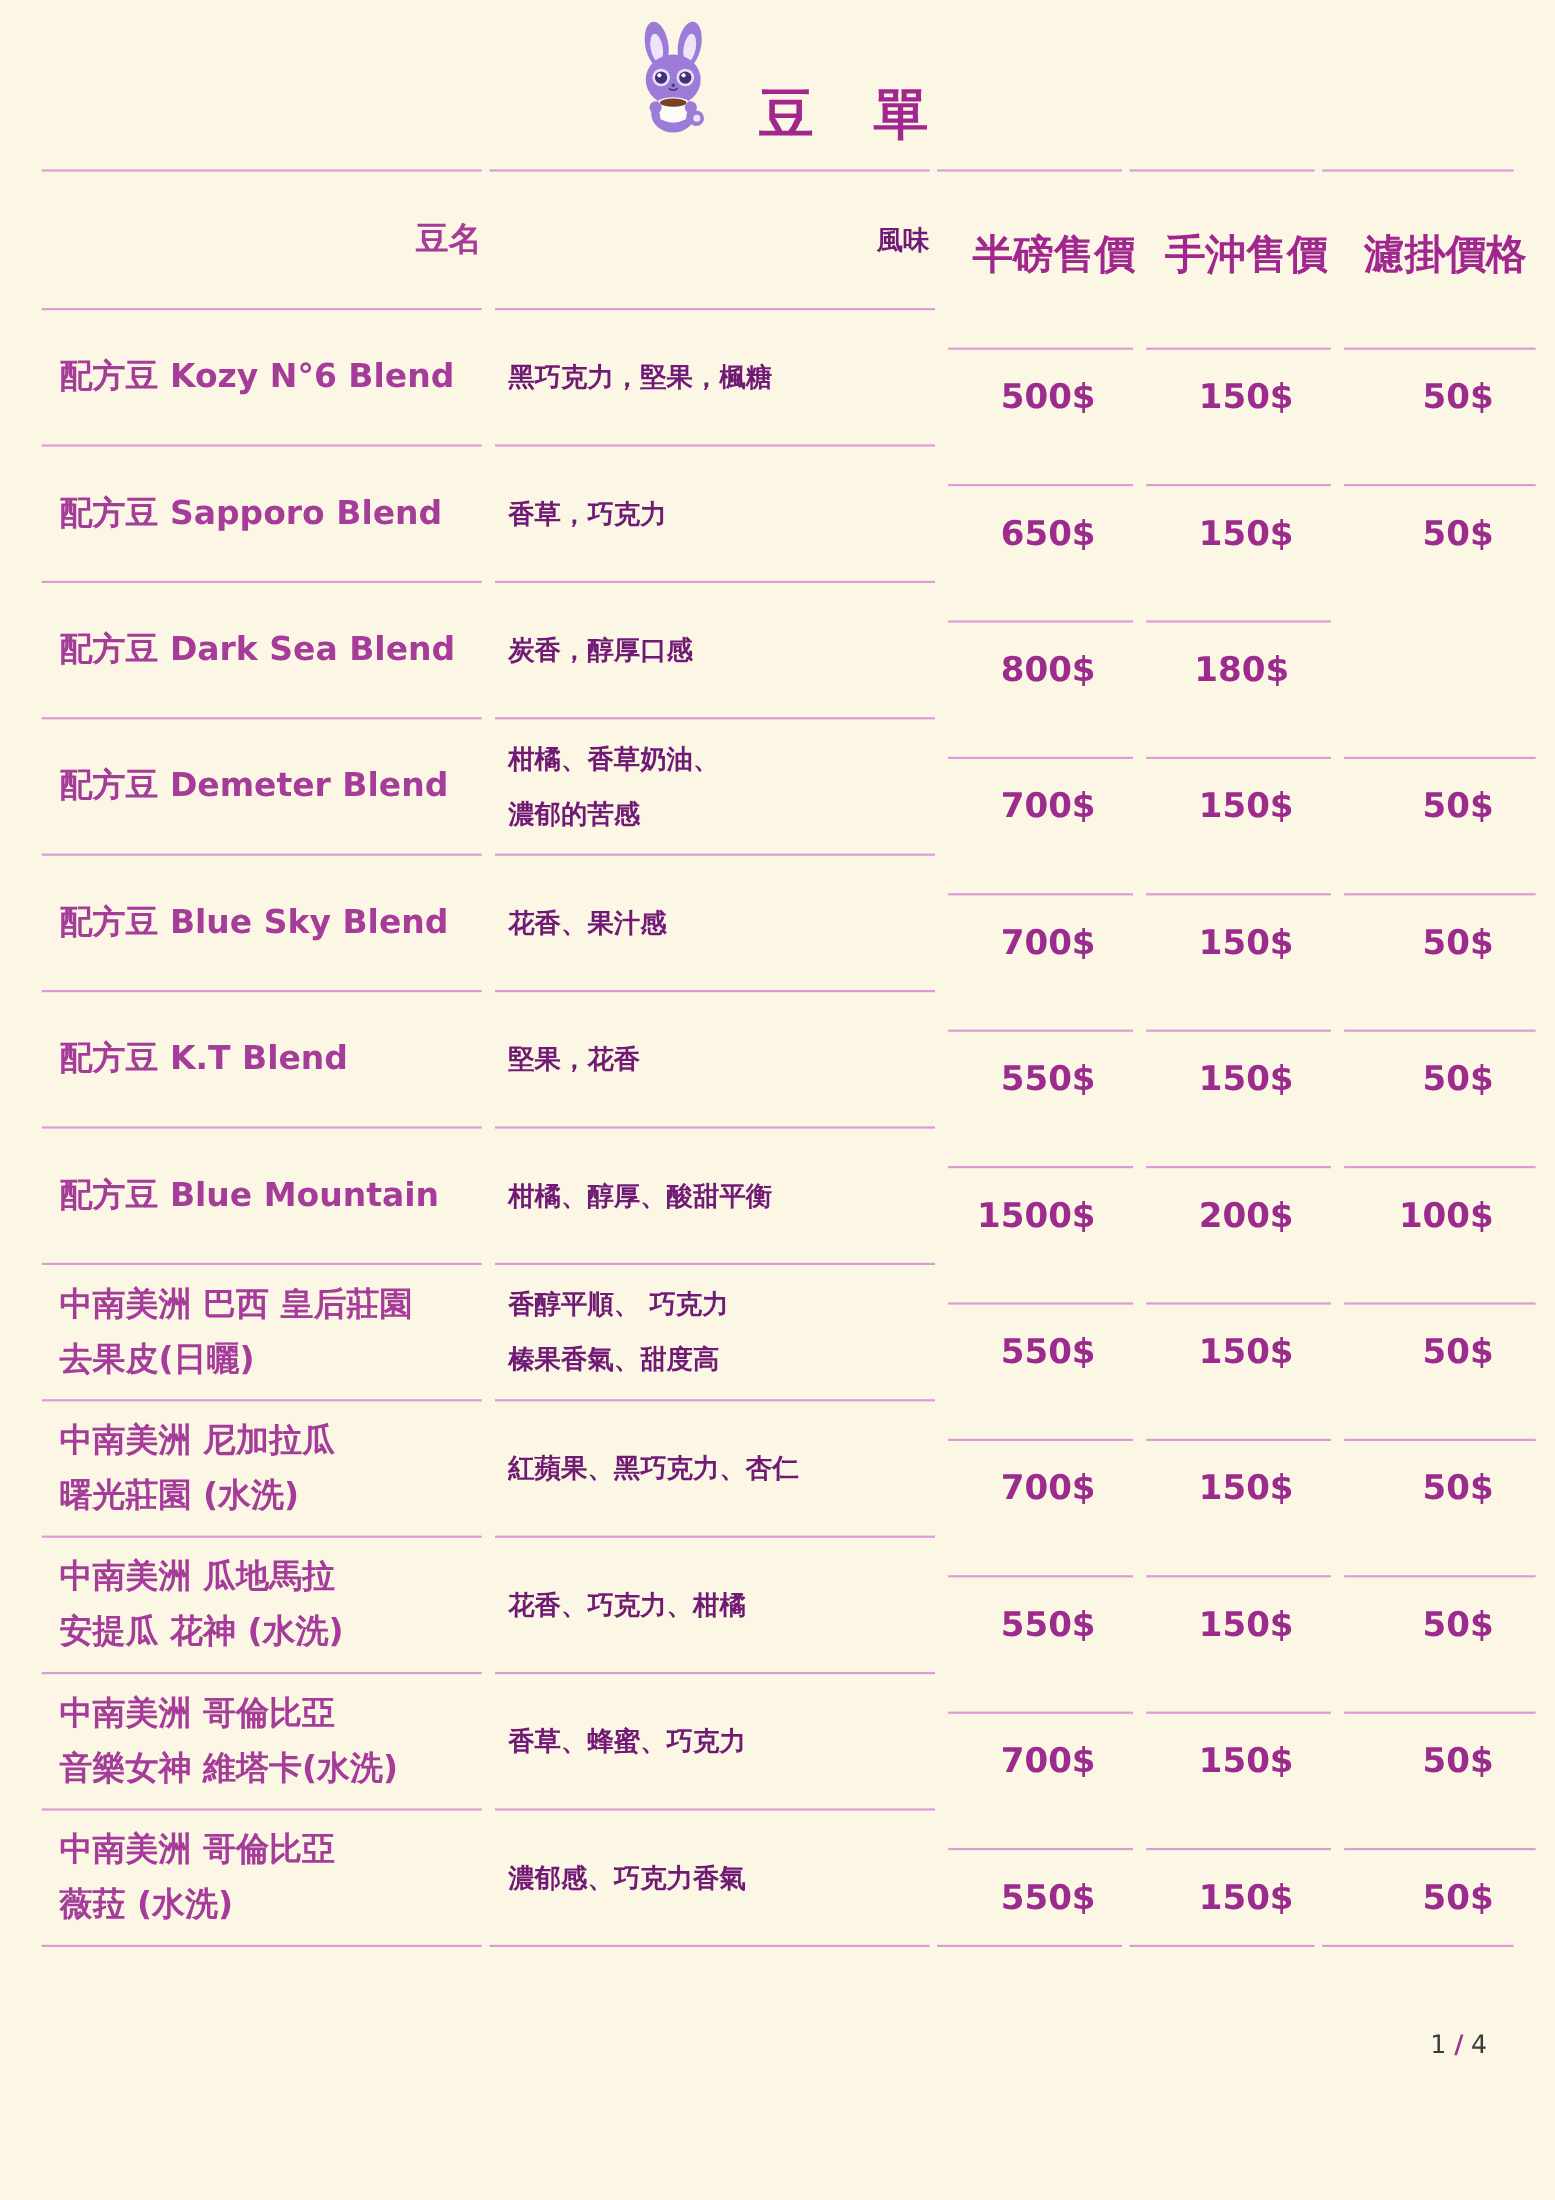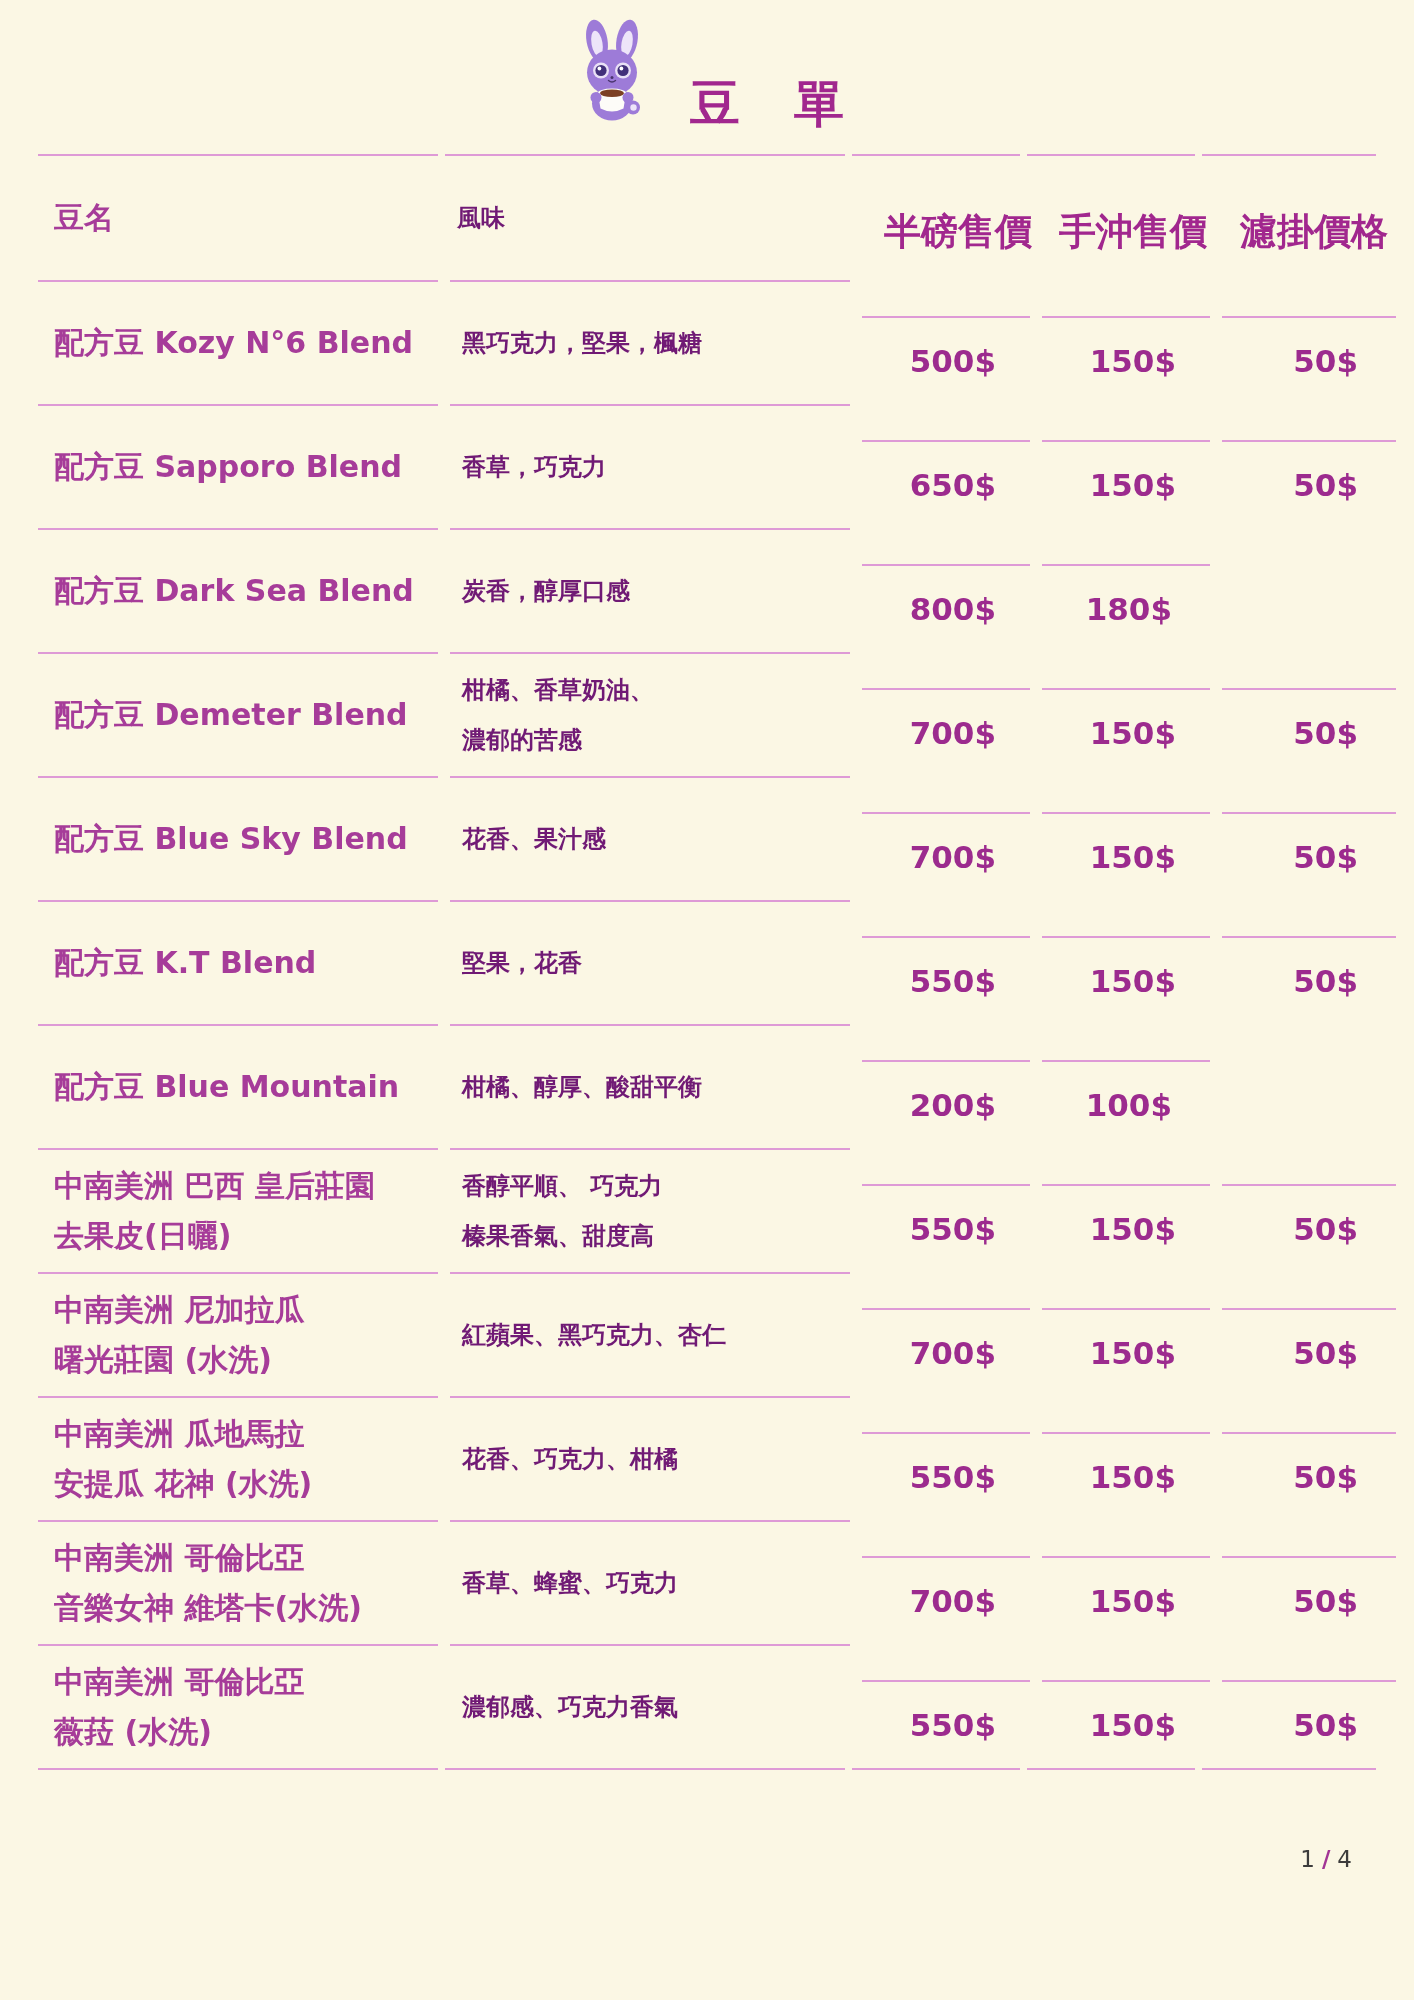--- a/index.html
+++ b/index.html
@@ -22,21 +22,21 @@
 
   
   .tbl{position:absolute;left:38px;top:154px;width:1338px;}
   .trow{display:grid;grid-template-columns:400px 400px 168px 168px 174px;column-gap:7px;}
   .trow > .c{
     border-top:2px solid #DE9AD6;
     display:flex;flex-direction:column;justify-content:center;
     box-sizing:border-box;
   }
   .hdr{height:126px;}
-  .hdr .c{font-size:37px;font-weight:700;color:#A1278E;}
+  .hdr .c{font-size:37px;font-weight:700;color:#A1278E;text-align:right;}
   .drow{height:124px;gap:12px;}
   .rule .c{height:0;}
 
   .c.name{padding-left:16px;font-size:30px;font-weight:600;color:#A63C99;line-height:50px;}
   .c.flav{padding-left:12px;font-size:24px;font-weight:700;color:#701a75;line-height:50px;}
   .c.pc{align-items:flex-end;padding-right:34px;font-size:31px;font-weight:700;color:#9C2B8E;line-height:40px;margin-top:36px;}
   .c.pc:last-child{padding-right:38px;}
   .hdr .ph{align-items:flex-end;padding-right:0;}
   .hdr .ph span{display:inline-block;transform:translateX(12px);white-space:nowrap;margin-top:27px;}
   .c.name b{font-weight:900;}
@@ -162,20 +162,21 @@
           <div class="c pc">150$</div>
           <div class="c pc">50$</div>
         </div>
         <div class="trow drow">
           <div class="c name">
             <div>配方豆 Blue Mountain</div>
           </div>
           <div class="c flav">
             <div>柑橘、醇厚、酸甜平衡</div>
           </div>
+          <div class="c pc">1500$</div>
           <div class="c pc">200$</div>
           <div class="c pc">100$</div>
         </div>
         <div class="trow drow">
           <div class="c name">
             <div>中南美洲 巴西 皇后莊園</div>
             <div>去果皮(日曬)</div>
           </div>
           <div class="c flav">
             <div>香醇平順、 巧克力</div>

